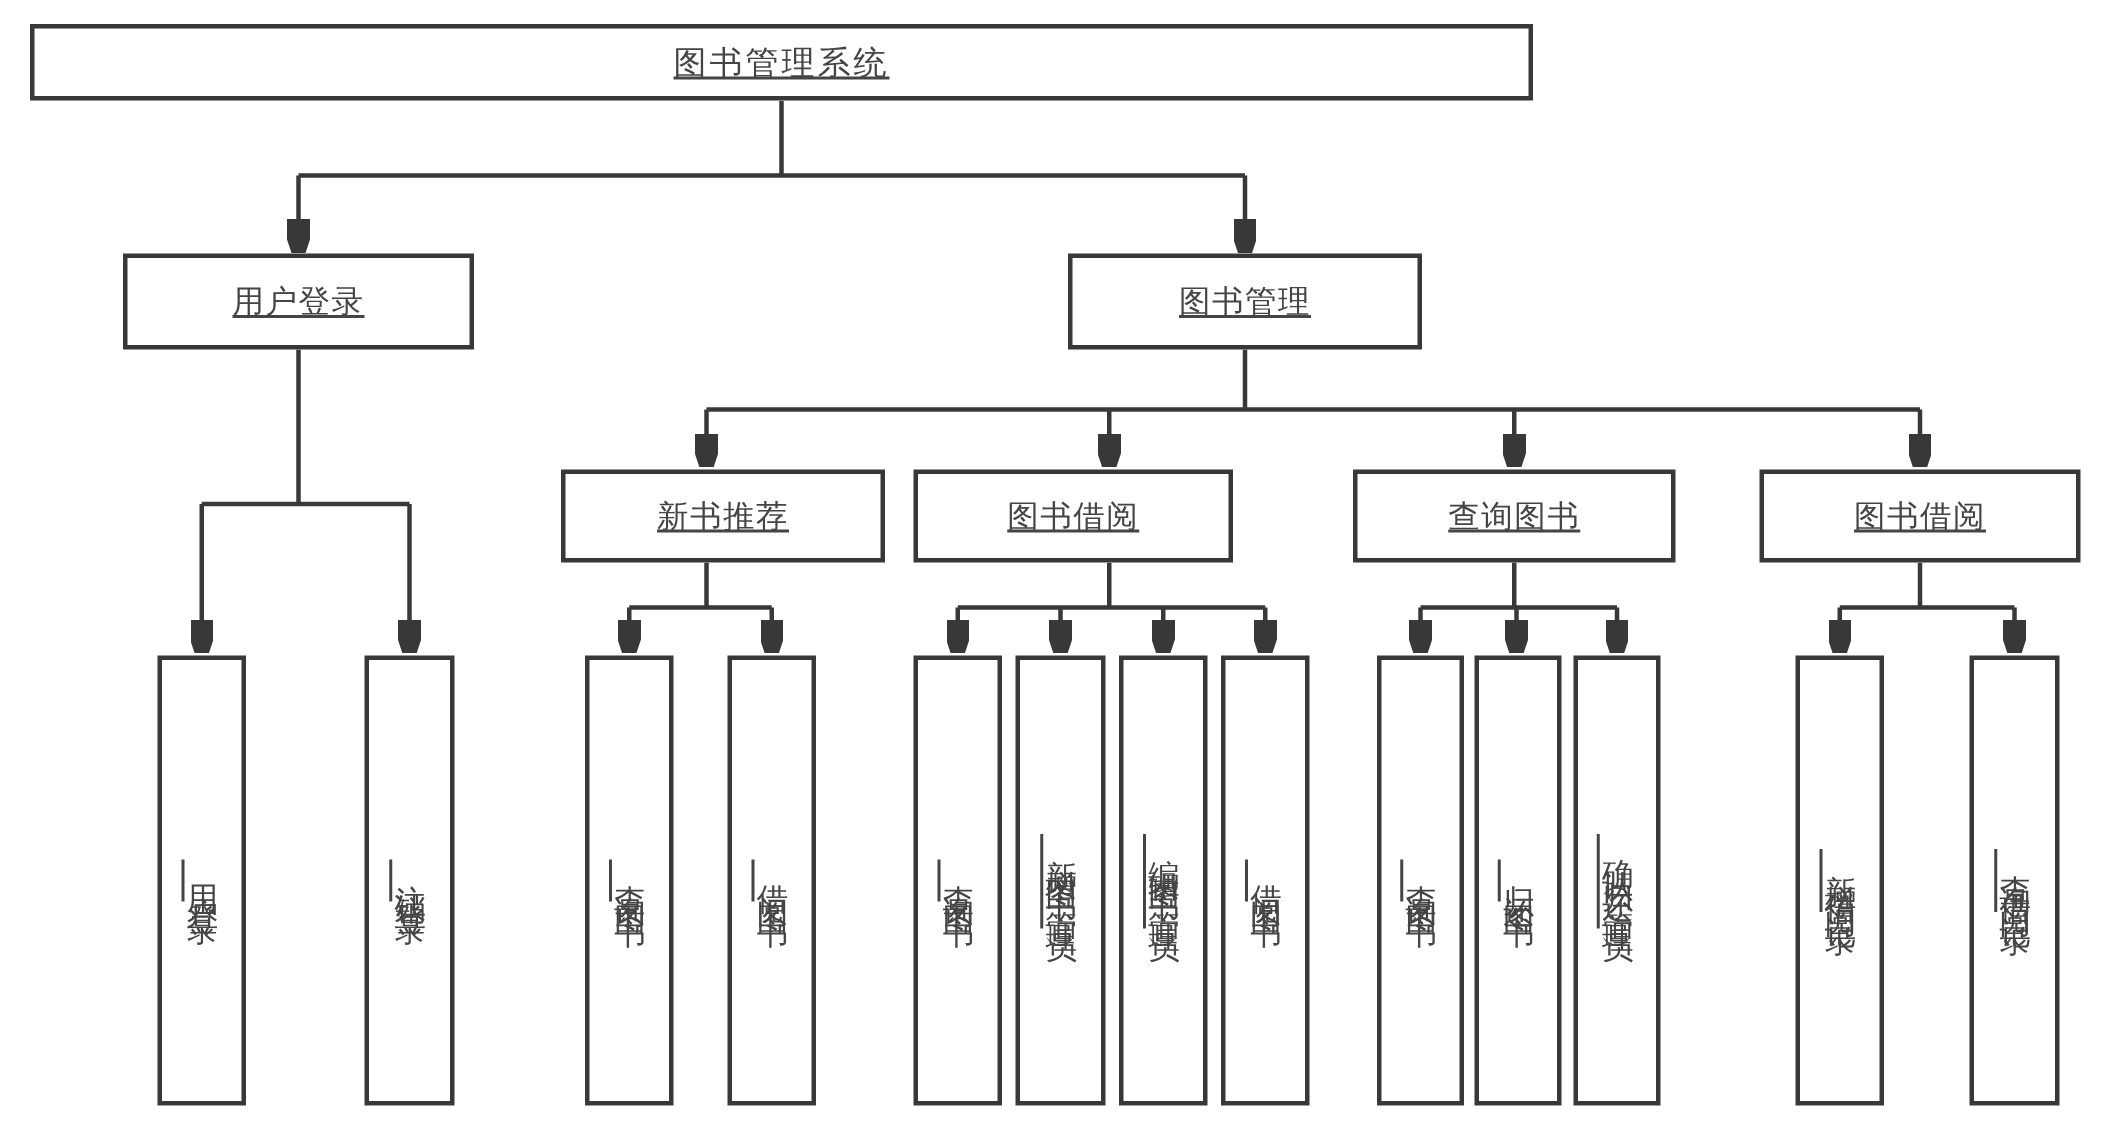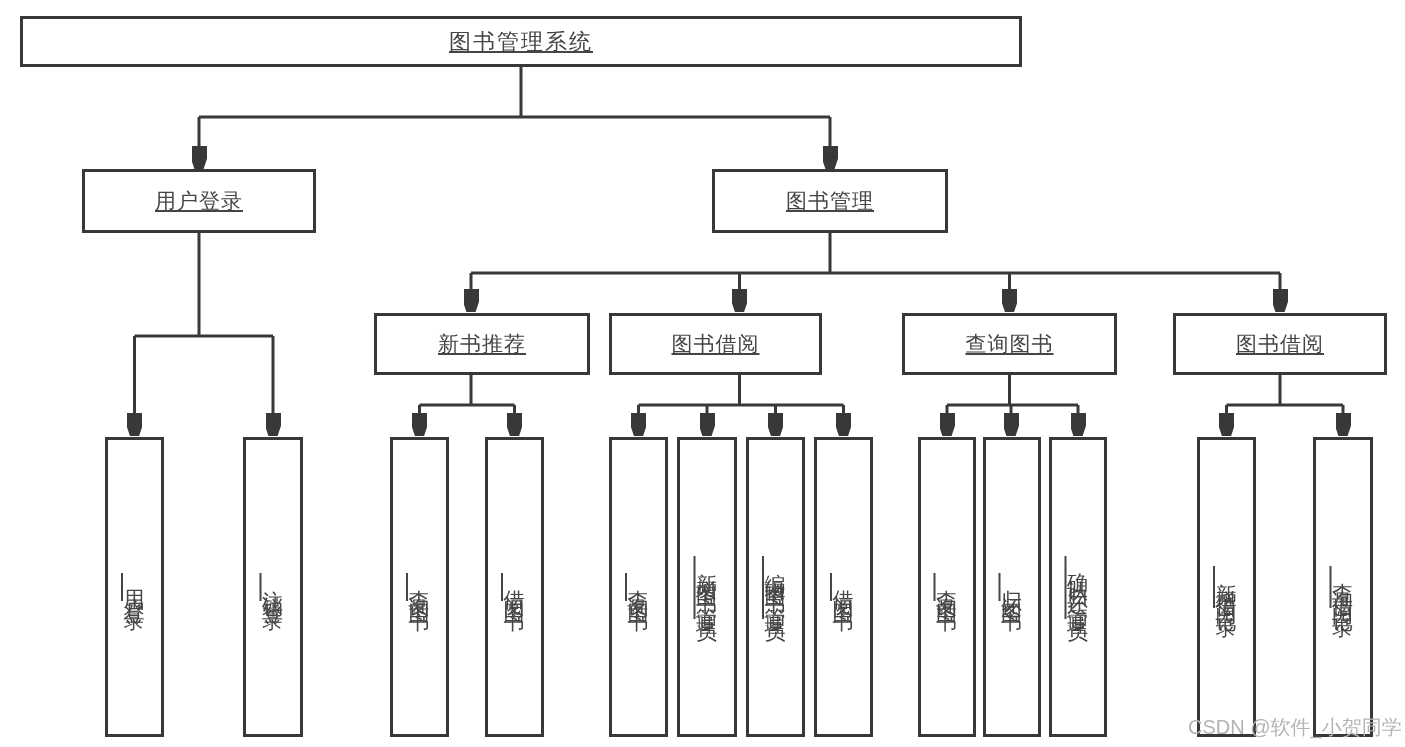--- a/index.html
+++ b/index.html
@@ -139,15 +139,14 @@
     <span class="vtxt">确认归还（管理员）</span>
   </div>
 
   <div class="node vnode leaf" style="left:1197px;width:59px">
     <span class="vtxt">新增借阅记录</span>
   </div>
   <div class="node vnode leaf" style="left:1313px;width:60px">
     <span class="vtxt">查询借阅记录</span>
   </div>
 
-  <div class="watermark">CSDN @软件_小贺同学</div>
 
 </div>
 
 </body></html>

